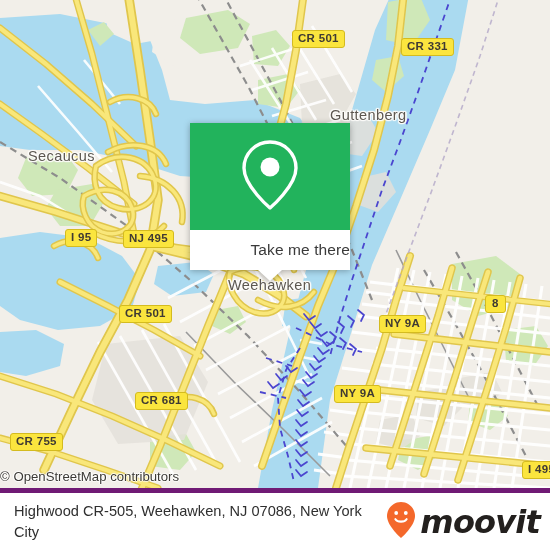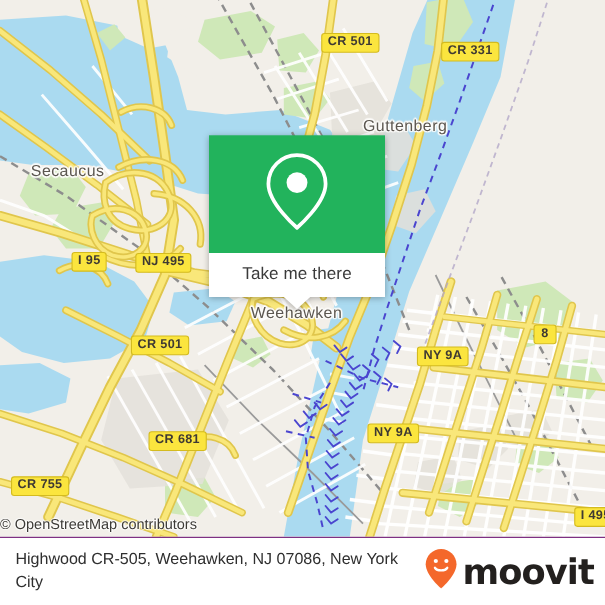--- a/index.html
+++ b/index.html
@@ -104,21 +104,21 @@
     background: #22b35c;
     display: flex;
     align-items: center;
     justify-content: center;
   }
   #callout-bottom {
     height: 40px;
     background: #ffffff;
     display: flex;
     align-items: center;
-    justify-content: center;
+    justify-content: flex-end;
     position: relative;
   }
   #callout-label {
     color: #3a3a3a;
     font-family: "Liberation Sans", sans-serif;
     font-size: 15.5px;
     letter-spacing: 0.1px;
   }
   #callout-tail {
     position: absolute;
@@ -133,21 +133,21 @@
   }
 
   
   #footer {
     position: absolute;
     left: 0;
     top: 488px;
     width: 550px;
     height: 62px;
     background: #ffffff;
-    border-top: 1px solid #701a75;
+    border-top: 5px solid #701a75;
     box-sizing: border-box;
     display: flex;
     align-items: center;
     padding: 0 10px 0 14px;
   }
   #footer-address {
     flex: 1;
     color: #2f2f2f;
     font-family: "Liberation Sans", sans-serif;
     font-size: 14.6px;
@@ -160,20 +160,21 @@
     gap: 4px;
     flex-shrink: 0;
   }
   #brand-wordmark {
     color: #23201e;
     font-family: "DejaVu Sans", sans-serif;
     font-size: 32px;
     font-weight: bold;
     letter-spacing: -0.8px;
     line-height: 32px;
+    font-style: italic;
   }
 </style>
 </head>
 <body>
 
 <div id="app">
 
   <div id="map-canvas">
     <svg id="map-svg" width="550" height="488" viewBox="0 0 550 488" xmlns="http://www.w3.org/2000/svg">
       <defs>

